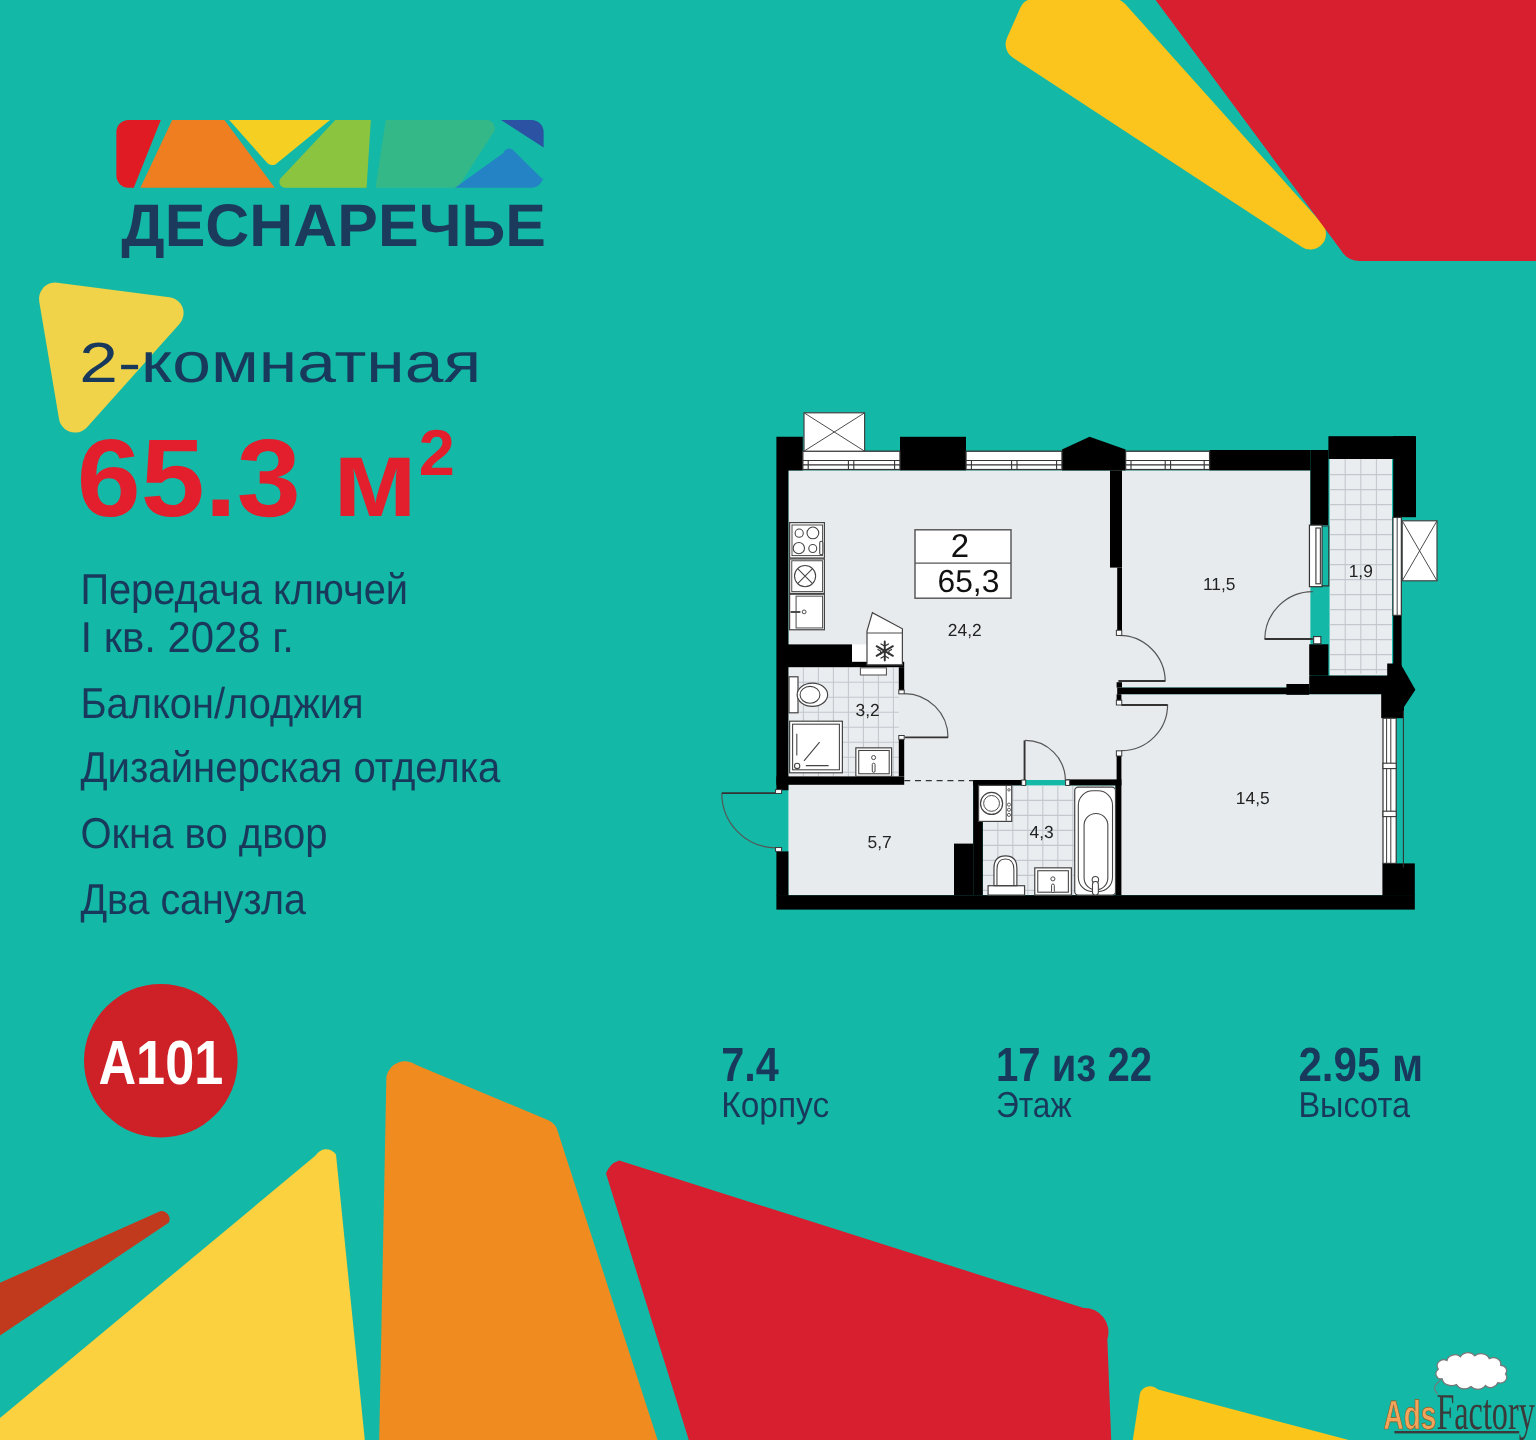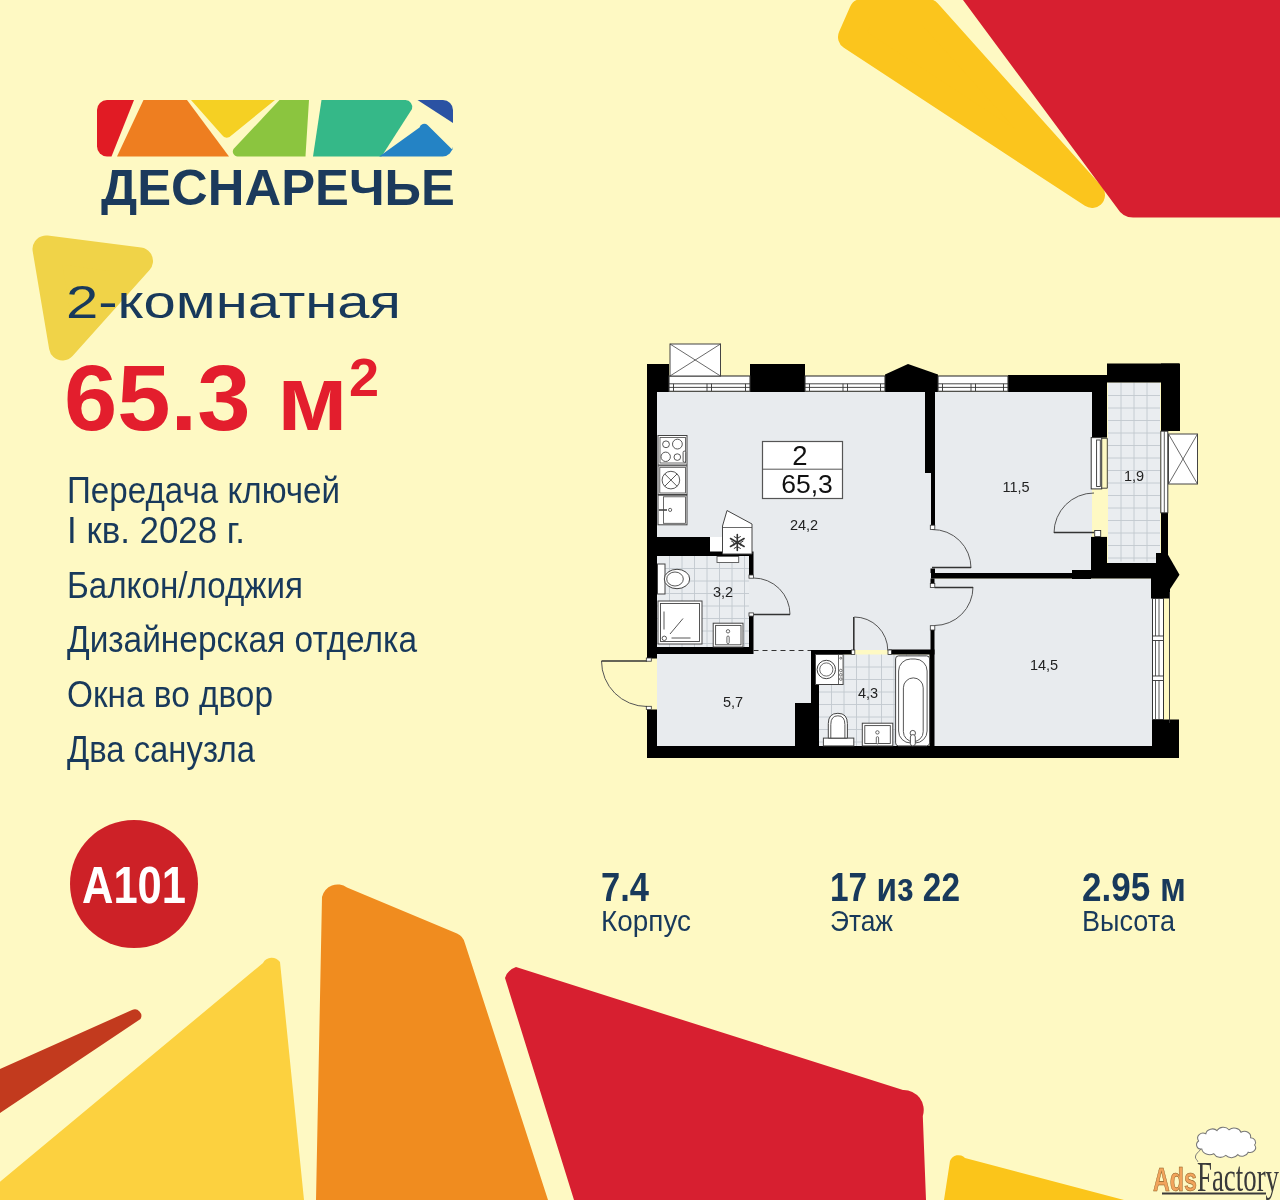--- a/index.html
+++ b/index.html
@@ -1,16 +1,16 @@
 <!DOCTYPE html>
 <html><head>
 <meta charset="utf-8">
 <style>
 html,body{margin:0;padding:0;background:#ffffff;}
-#page{position:relative;width:1280px;height:1200px;overflow:hidden;font-family:"Liberation Sans",sans-serif;background:#fef9c3;}
+#page{position:relative;width:1280px;height:1200px;overflow:hidden;font-family:"Liberation Sans",sans-serif;background:#14b8a6;}
 </style>
 </head>
 <body>
 <div id="page">
 <svg width="1280" height="1200" viewBox="0 0 1280 1200">
 
 <path d="M107 100 h27 l-22.5 56.5 h-4.5 a10 10 0 0 1 -10 -10 v-36.5 a10 10 0 0 1 10 -10 Z" fill="#e11b24"></path>
 
 <path d="M143.5 100 h43.5 l42 56.5 h-112 Z" fill="#ee7e20"></path>
 

